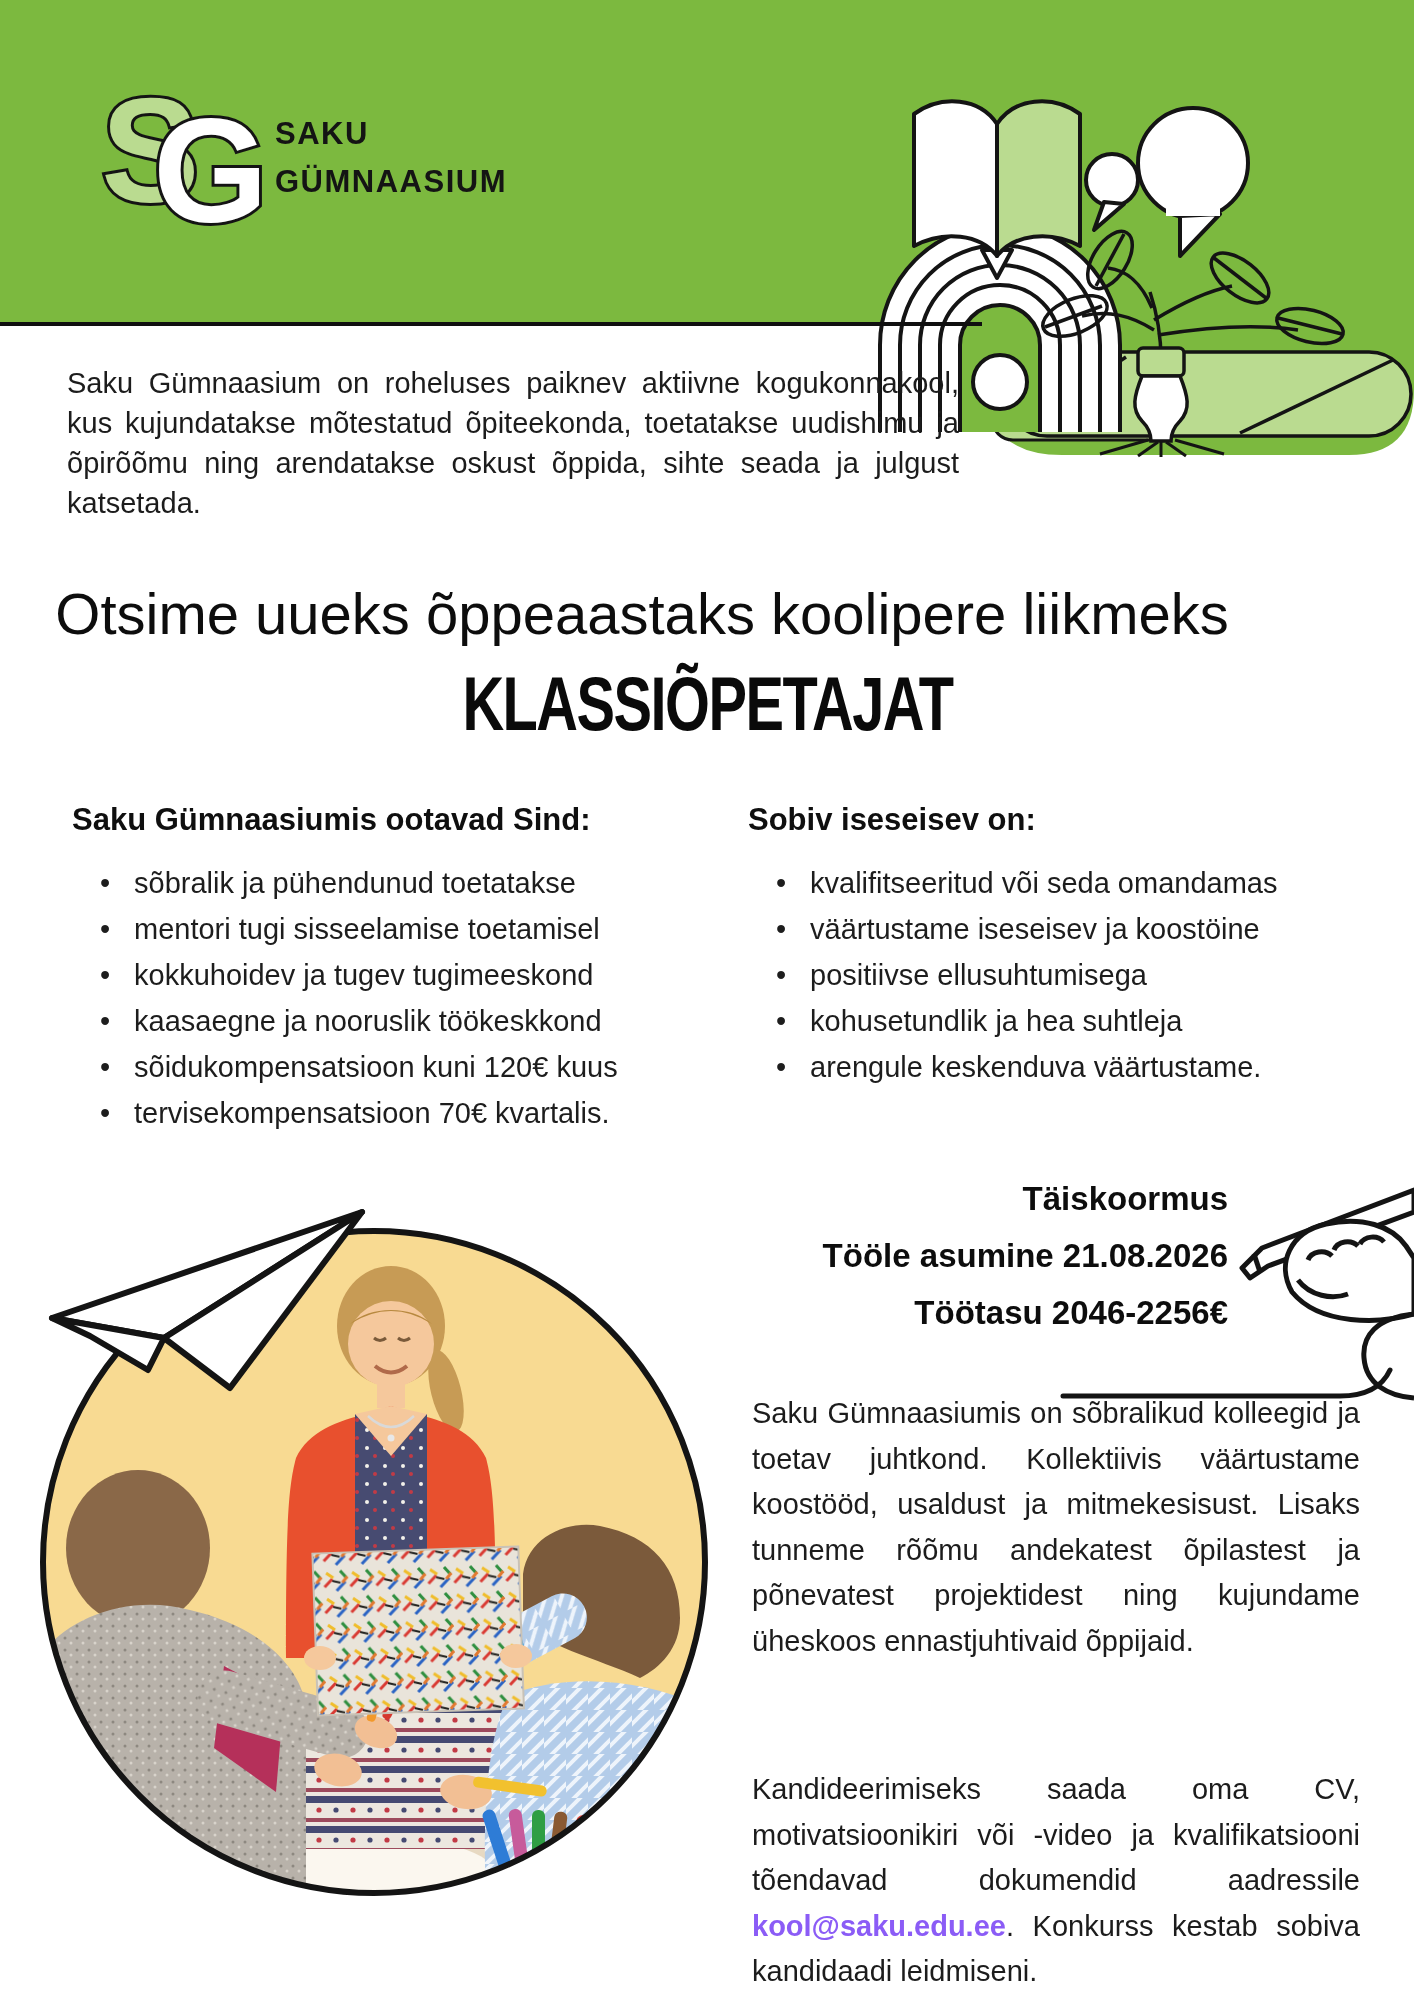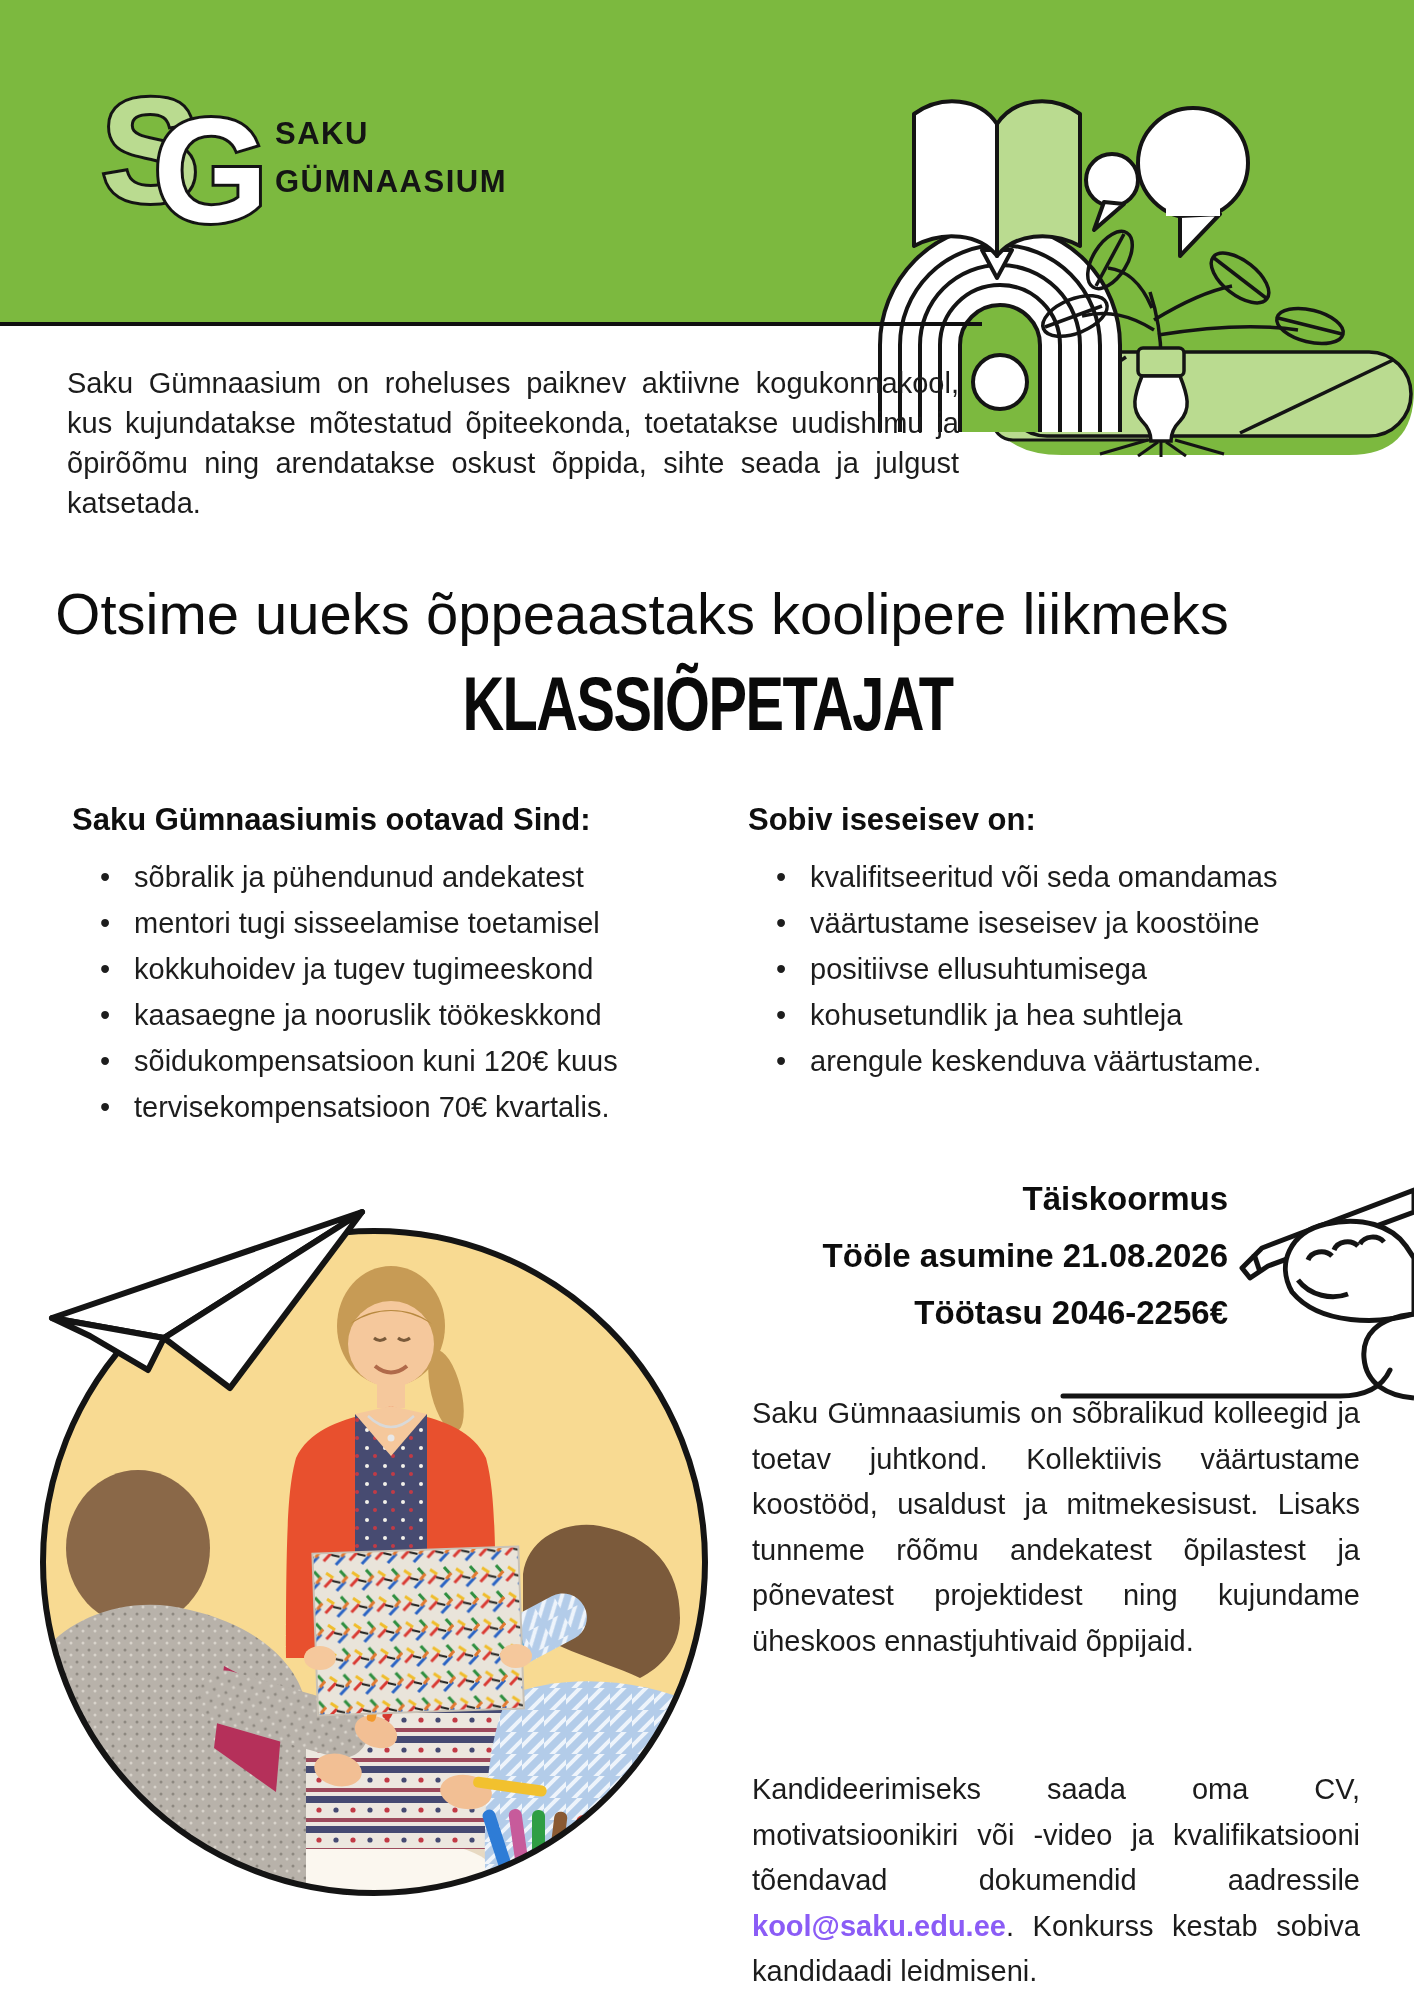--- a/index.html
+++ b/index.html
@@ -19,21 +19,21 @@
   
   .h1{position:absolute;left:0;top:580px;width:1284px;text-align:center;font-size:58px;
       font-weight:400;color:#0d0d0d;}
   .h2{position:absolute;left:0;top:660px;width:1414px;text-align:center;font-size:76px;
       font-weight:bold;color:#0a0a0a;}
   .h2 span{display:inline-block;transform:scaleX(.76);letter-spacing:-2px;}
   
   .col{position:absolute;top:800px;}
   .col-left{left:72px;width:615px;}
   .col-right{left:748px;width:630px;}
-  .col h3{margin:0 0 14px 0;font-size:31px;font-weight:bold;color:#0f0f0f;line-height:40px;}
+  .col h3{margin:0 0 20px 0;font-size:31px;font-weight:bold;color:#0f0f0f;line-height:40px;}
   .li{display:flex;font-size:29px;line-height:46px;color:#1d1d1d;}
   .li::before{content:"•";width:20px;margin-left:28px;margin-right:14px;flex:0 0 auto;}
   
   .conditions{position:absolute;left:752px;top:1170px;width:476px;text-align:right;
               font-size:33px;font-weight:bold;line-height:57px;color:#0d0d0d;}
   .hand{position:absolute;left:1040px;top:1164px;width:374px;height:256px;}
   
   .about{position:absolute;left:752px;top:1362px;width:608px;font-size:29px;line-height:45.5px;
          text-align:justify;color:#1c1c1c;}
   .apply{position:absolute;left:752px;top:1738px;width:608px;font-size:29px;line-height:45.5px;
@@ -118,21 +118,21 @@
 </div>
 
 <p class="intro">Saku Gümnaasium on roheluses paiknev aktiivne kogukonnakool, kus kujundatakse mõtestatud õpiteekonda, toetatakse uudishimu ja õpirõõmu ning arendatakse oskust õppida, sihte seada ja julgust katsetada.</p>
 
 <div class="h1">Otsime uueks õppeaastaks koolipere liikmeks</div>
 <div class="h2"><span>KLASSIÕPETAJAT</span></div>
 
 <div class="col col-left">
   <h3>Saku Gümnaasiumis ootavad Sind:</h3>
   <div class="li">
-      <span>sõbralik ja pühendunud andekatest</span>
+      <span>sõbralik ja pühendunud toetatakse</span>
     </div>
   <div class="li">
       <span>mentori tugi sisseelamise toetamisel</span>
     </div>
   <div class="li">
       <span>kokkuhoidev ja tugev tugimeeskond</span>
     </div>
   <div class="li">
       <span>kaasaegne ja nooruslik töökeskkond</span>
     </div>

